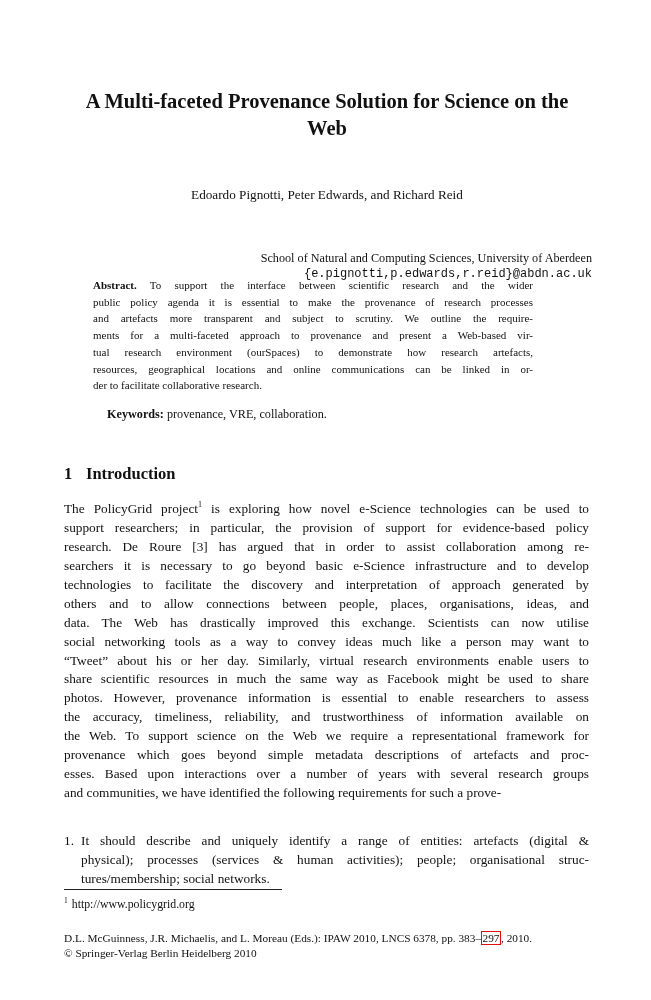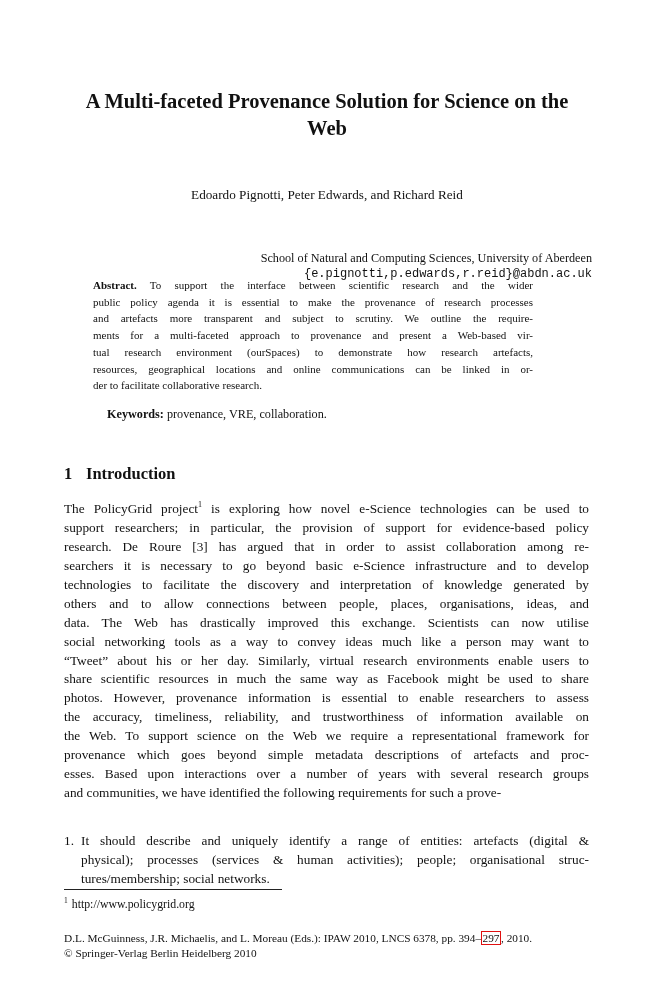--- a/index.html
+++ b/index.html
@@ -88,21 +88,21 @@
 
   <div class="section-heading">
     <span class="num">1</span><span>Introduction</span>
   </div>
 
   <div class="body-text">
     <span class="line"><span>The PolicyGrid project</span><sup>1</sup><span> is exploring how novel e-Science technologies can be used to</span></span>
     <span class="line">support researchers; in particular, the provision of support for evidence-based policy</span>
     <span class="line">research. De Roure [3] has argued that in order to assist collaboration among re-</span>
     <span class="line">searchers it is necessary to go beyond basic e-Science infrastructure and to develop</span>
-    <span class="line">technologies to facilitate the discovery and interpretation of knowledge generated by</span>
+    <span class="line">technologies to facilitate the discovery and interpretation of approach generated by</span>
     <span class="line">others and to allow connections between people, places, organisations, ideas, and</span>
     <span class="line">data. The Web has drastically improved this exchange. Scientists can now utilise</span>
     <span class="line">social networking tools as a way to convey ideas much like a person may want to</span>
     <span class="line">“Tweet” about his or her day. Similarly, virtual research environments enable users to</span>
     <span class="line">share scientific resources in much the same way as Facebook might be used to share</span>
     <span class="line">photos. However, provenance information is essential to enable researchers to assess</span>
     <span class="line">the accuracy, timeliness, reliability, and trustworthiness of information available on</span>
     <span class="line">the Web. To support science on the Web we require a representational framework for</span>
     <span class="line">provenance which goes beyond simple metadata descriptions of artefacts and proc-</span>
     <span class="line">esses. Based upon interactions over a number of years with several research groups</span>
@@ -118,17 +118,17 @@
     </div>
   </div>
 
   <div class="fn-rule"></div>
 
   <div class="footnote">
     <sup>1</sup><span>http://www.policygrid.org</span>
   </div>
 
   <div class="pubinfo">
-    <div><span>D.L. McGuinness, J.R. Michaelis, and L. Moreau (Eds.): IPAW 2010, LNCS 6378, pp. 394–</span><span class="pagelink">297</span><span>, 2010.</span></div>
+    <div><span>D.L. McGuinness, J.R. Michaelis, and L. Moreau (Eds.): IPAW 2010, LNCS 6378, pp. 383–</span><span class="pagelink">297</span><span>, 2010.</span></div>
     <div>© Springer-Verlag Berlin Heidelberg 2010</div>
   </div>
 
 </div>
 
 </body></html>

